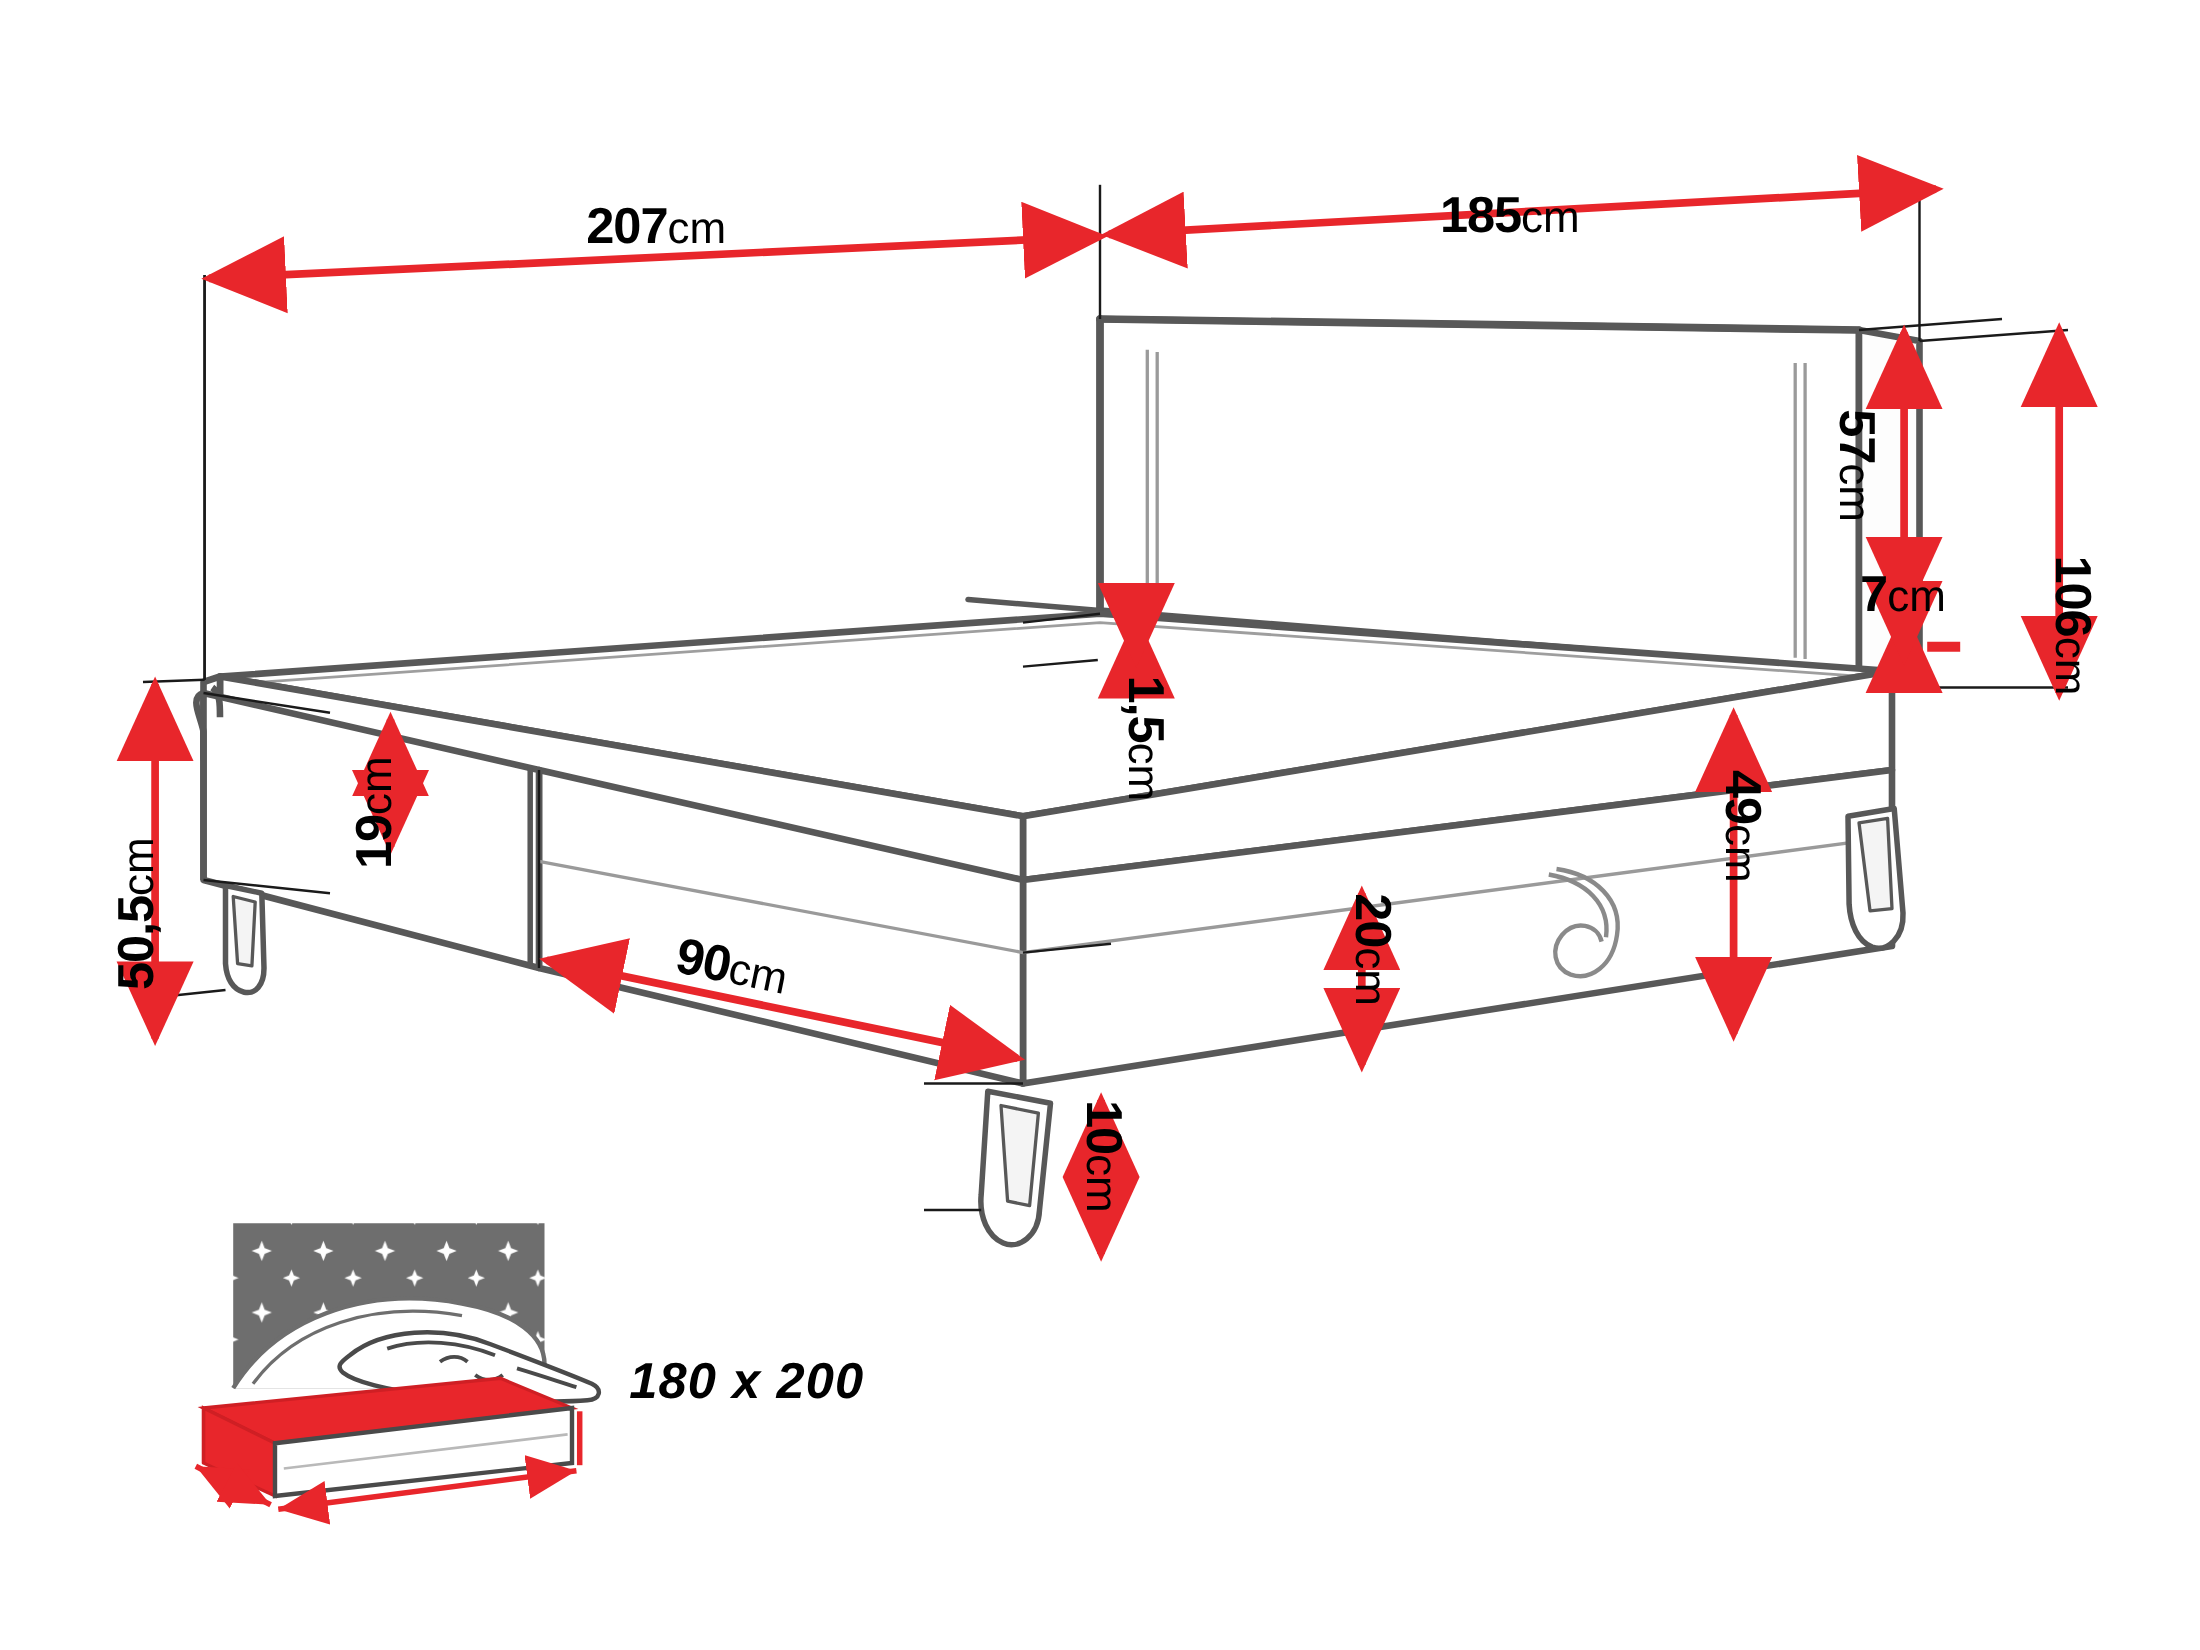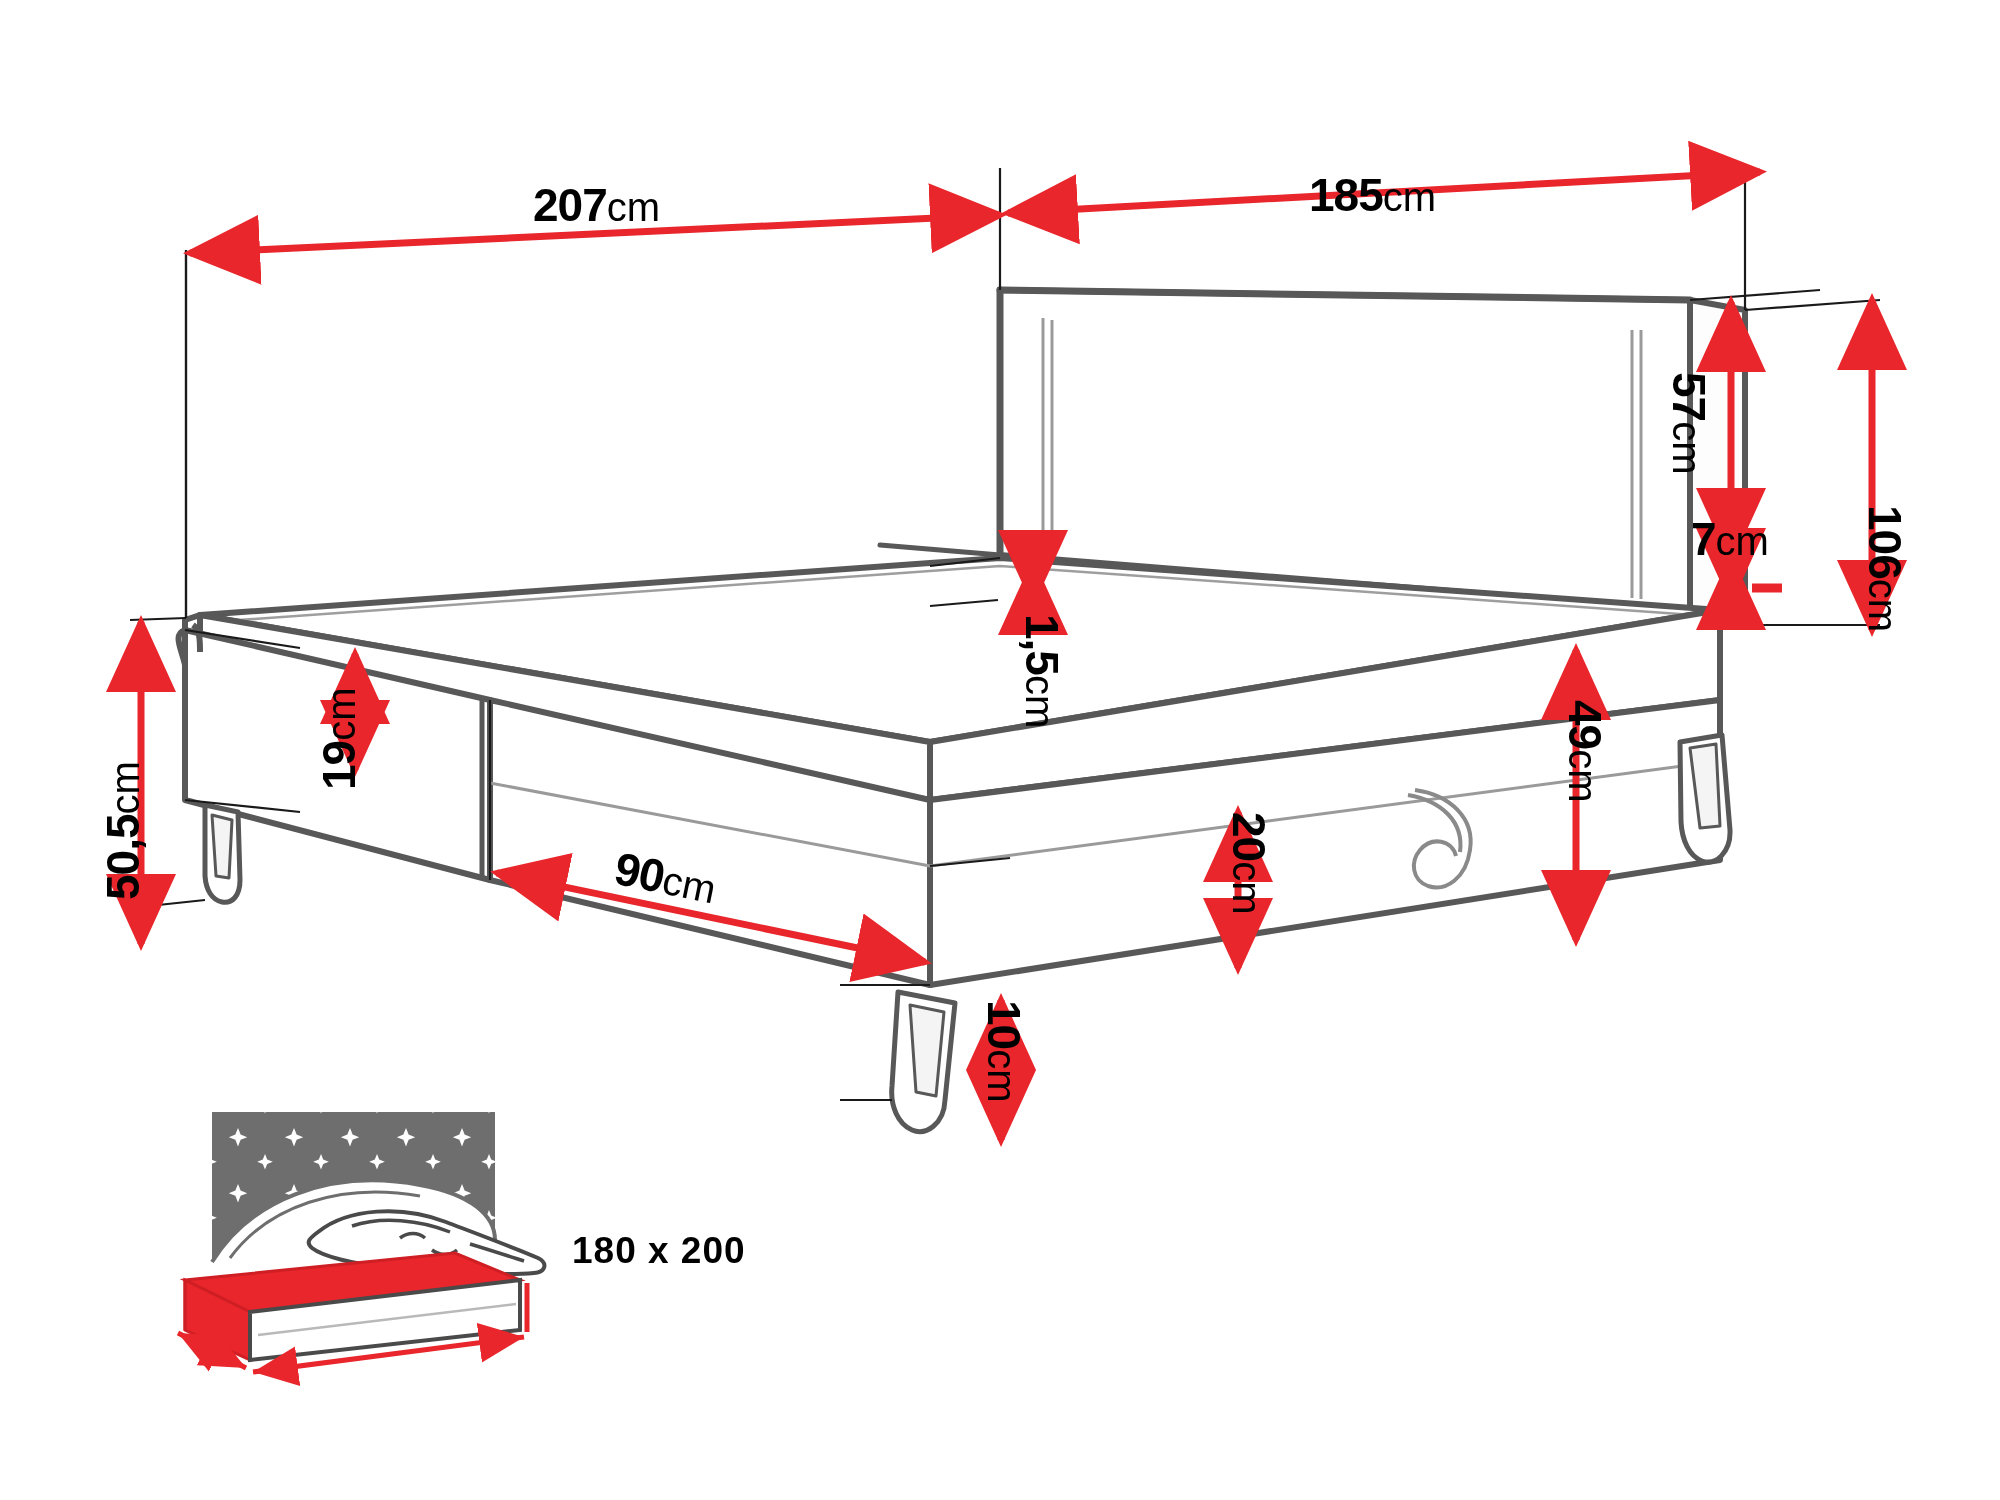--- a/index.html
+++ b/index.html
@@ -3,21 +3,21 @@
 <meta charset="utf-8">
 <style>
   html,body{margin:0;padding:0;background:#ffffff;}
   body{width:2000px;height:1500px;position:relative;overflow:hidden;
        font-family:"Liberation Sans","DejaVu Sans",sans-serif;}
   #stage{position:absolute;left:0;top:0;width:2000px;height:1212px;}
   svg.layer{position:absolute;left:0;top:0;width:2000px;height:1500px;overflow:visible;}
   .lbl{position:absolute;white-space:nowrap;color:#000;line-height:1;}
   .num{font-weight:700;font-size:46px;letter-spacing:-1px;}
   .unit{font-weight:400;font-size:40px;letter-spacing:0px;}
-  .mattlbl{font-weight:700;font-size:37px;letter-spacing:1px;}
+  .mattlbl{font-weight:700;font-size:46px;letter-spacing:1px;font-style:italic;}
   .rot90{transform-origin:left top;transform:rotate(-90deg);}
   .rot90cw{transform-origin:left top;transform:rotate(90deg);}
 </style>
 </head>
 <body>
 
 <div id="stage">
 
   <svg class="layer">
     <g fill="none" stroke="#585858" stroke-width="6" stroke-linejoin="round" stroke-linecap="round">

